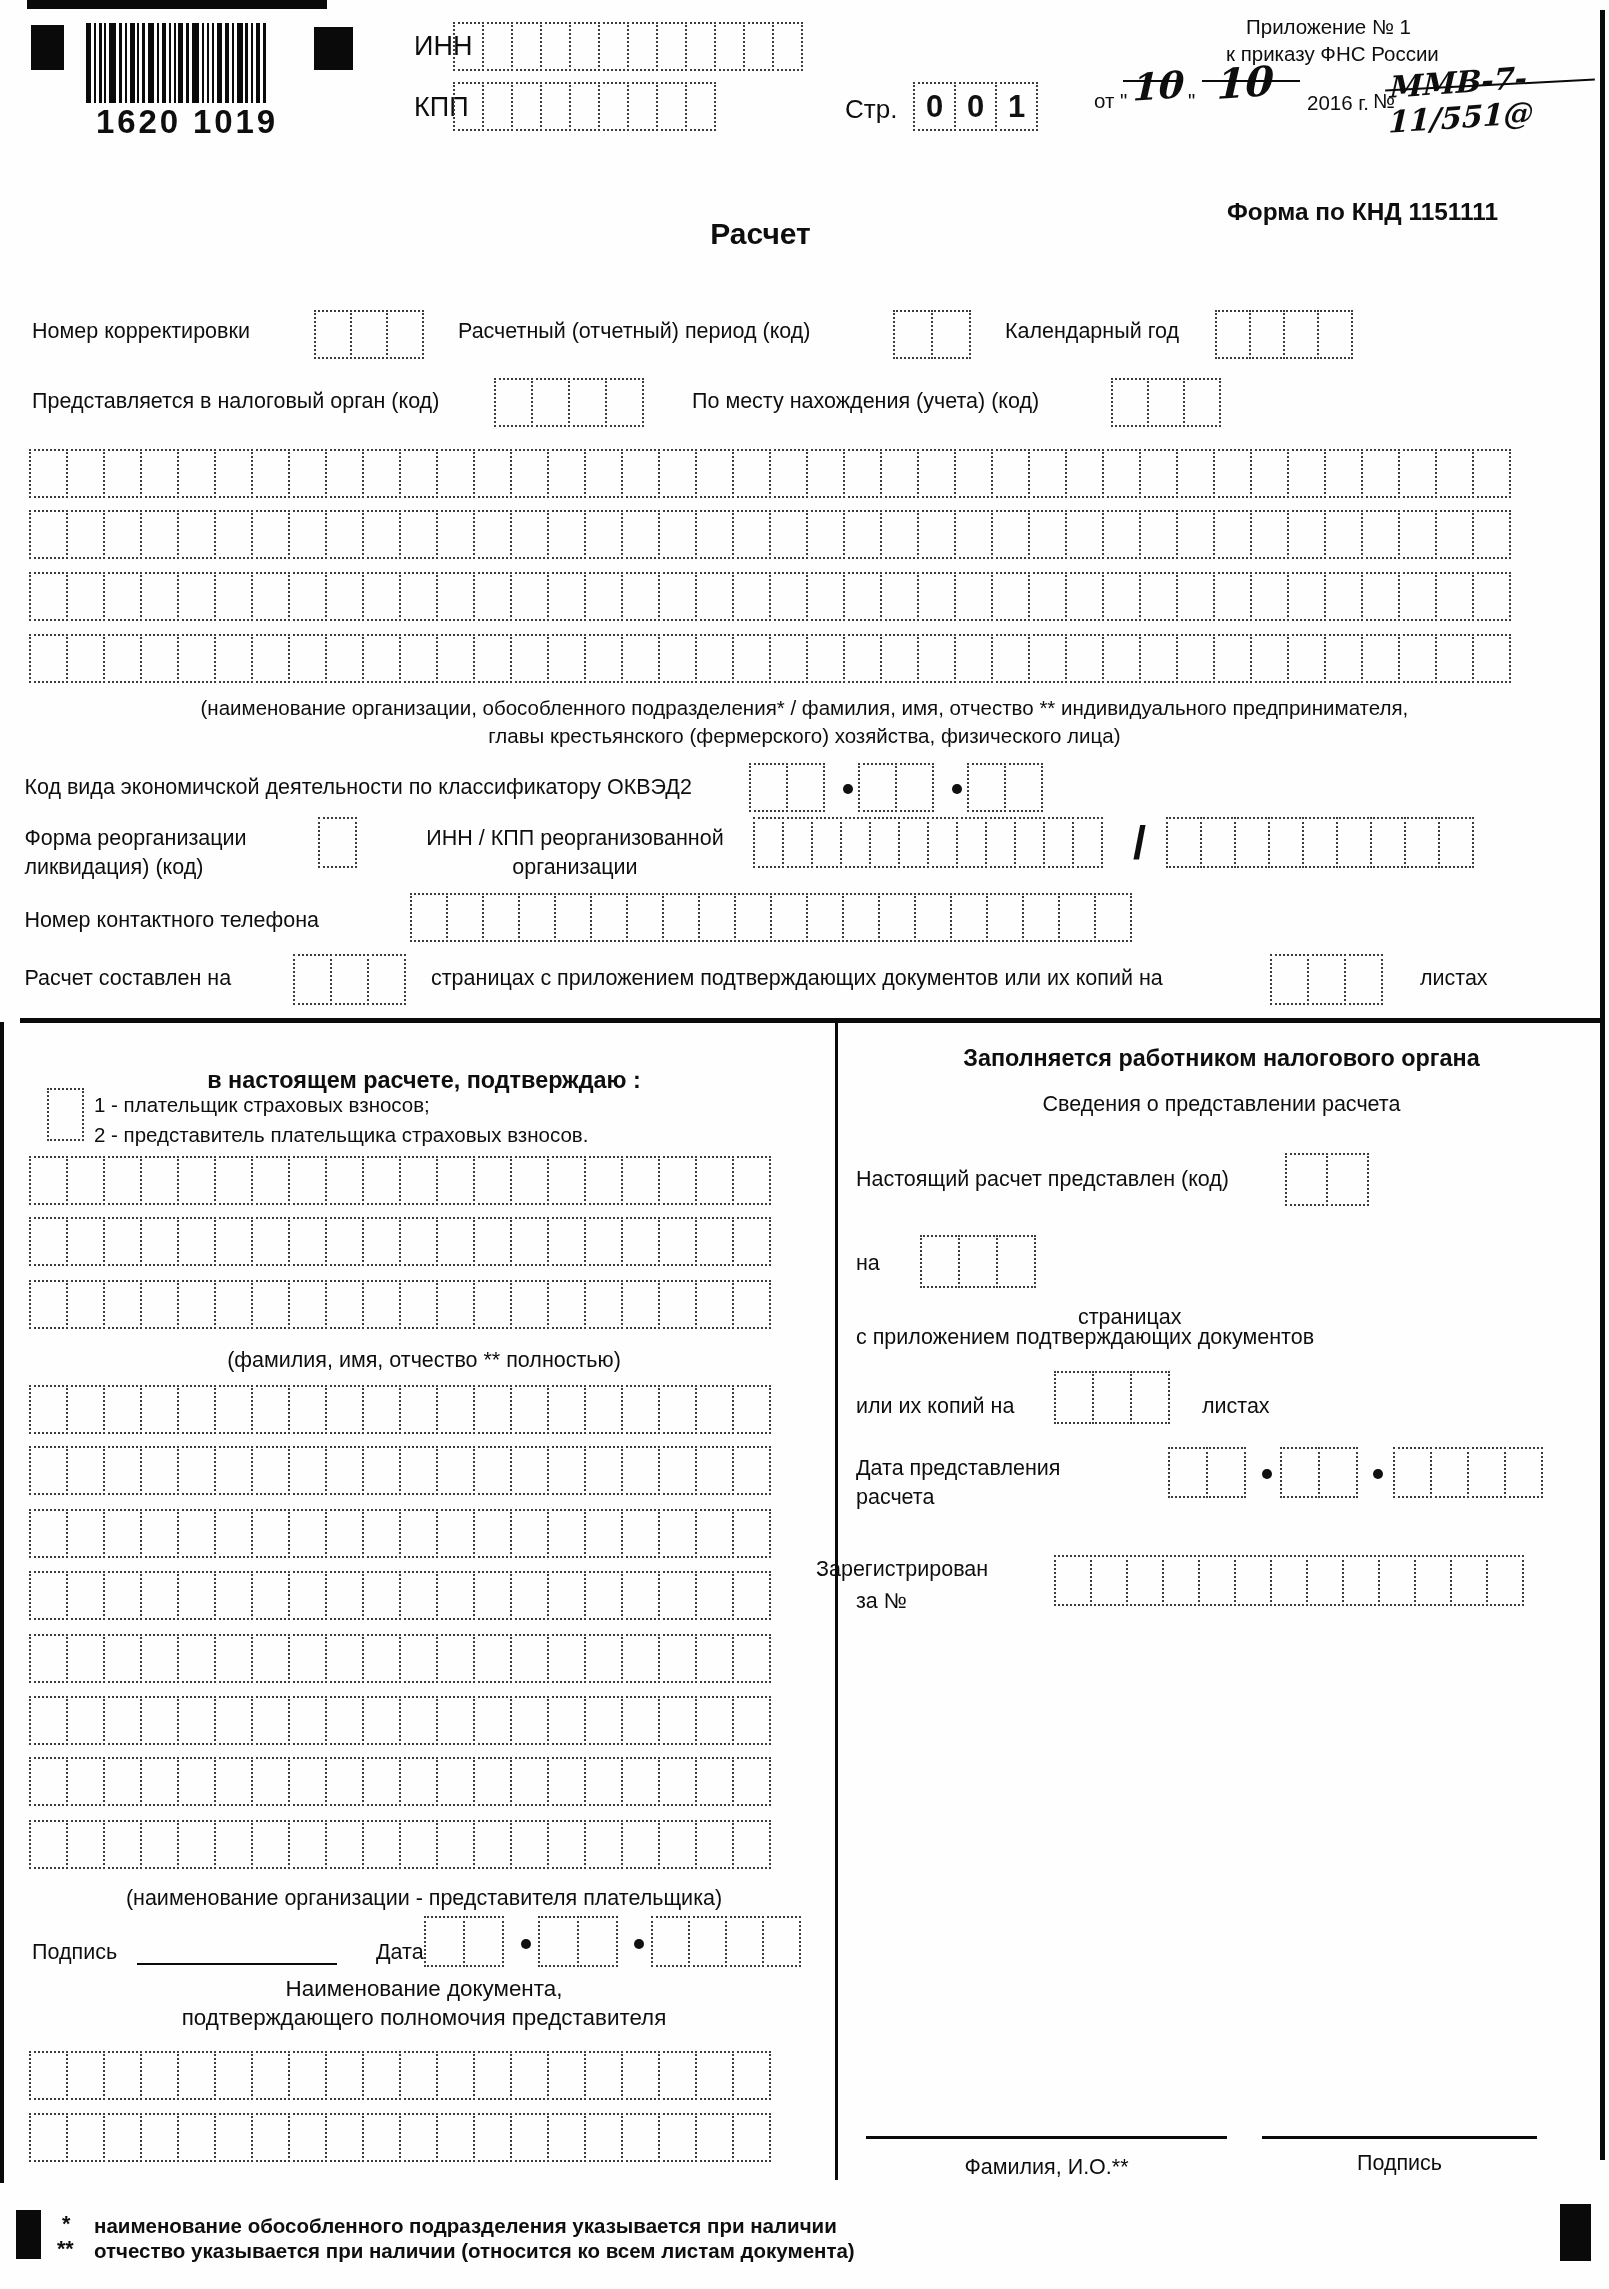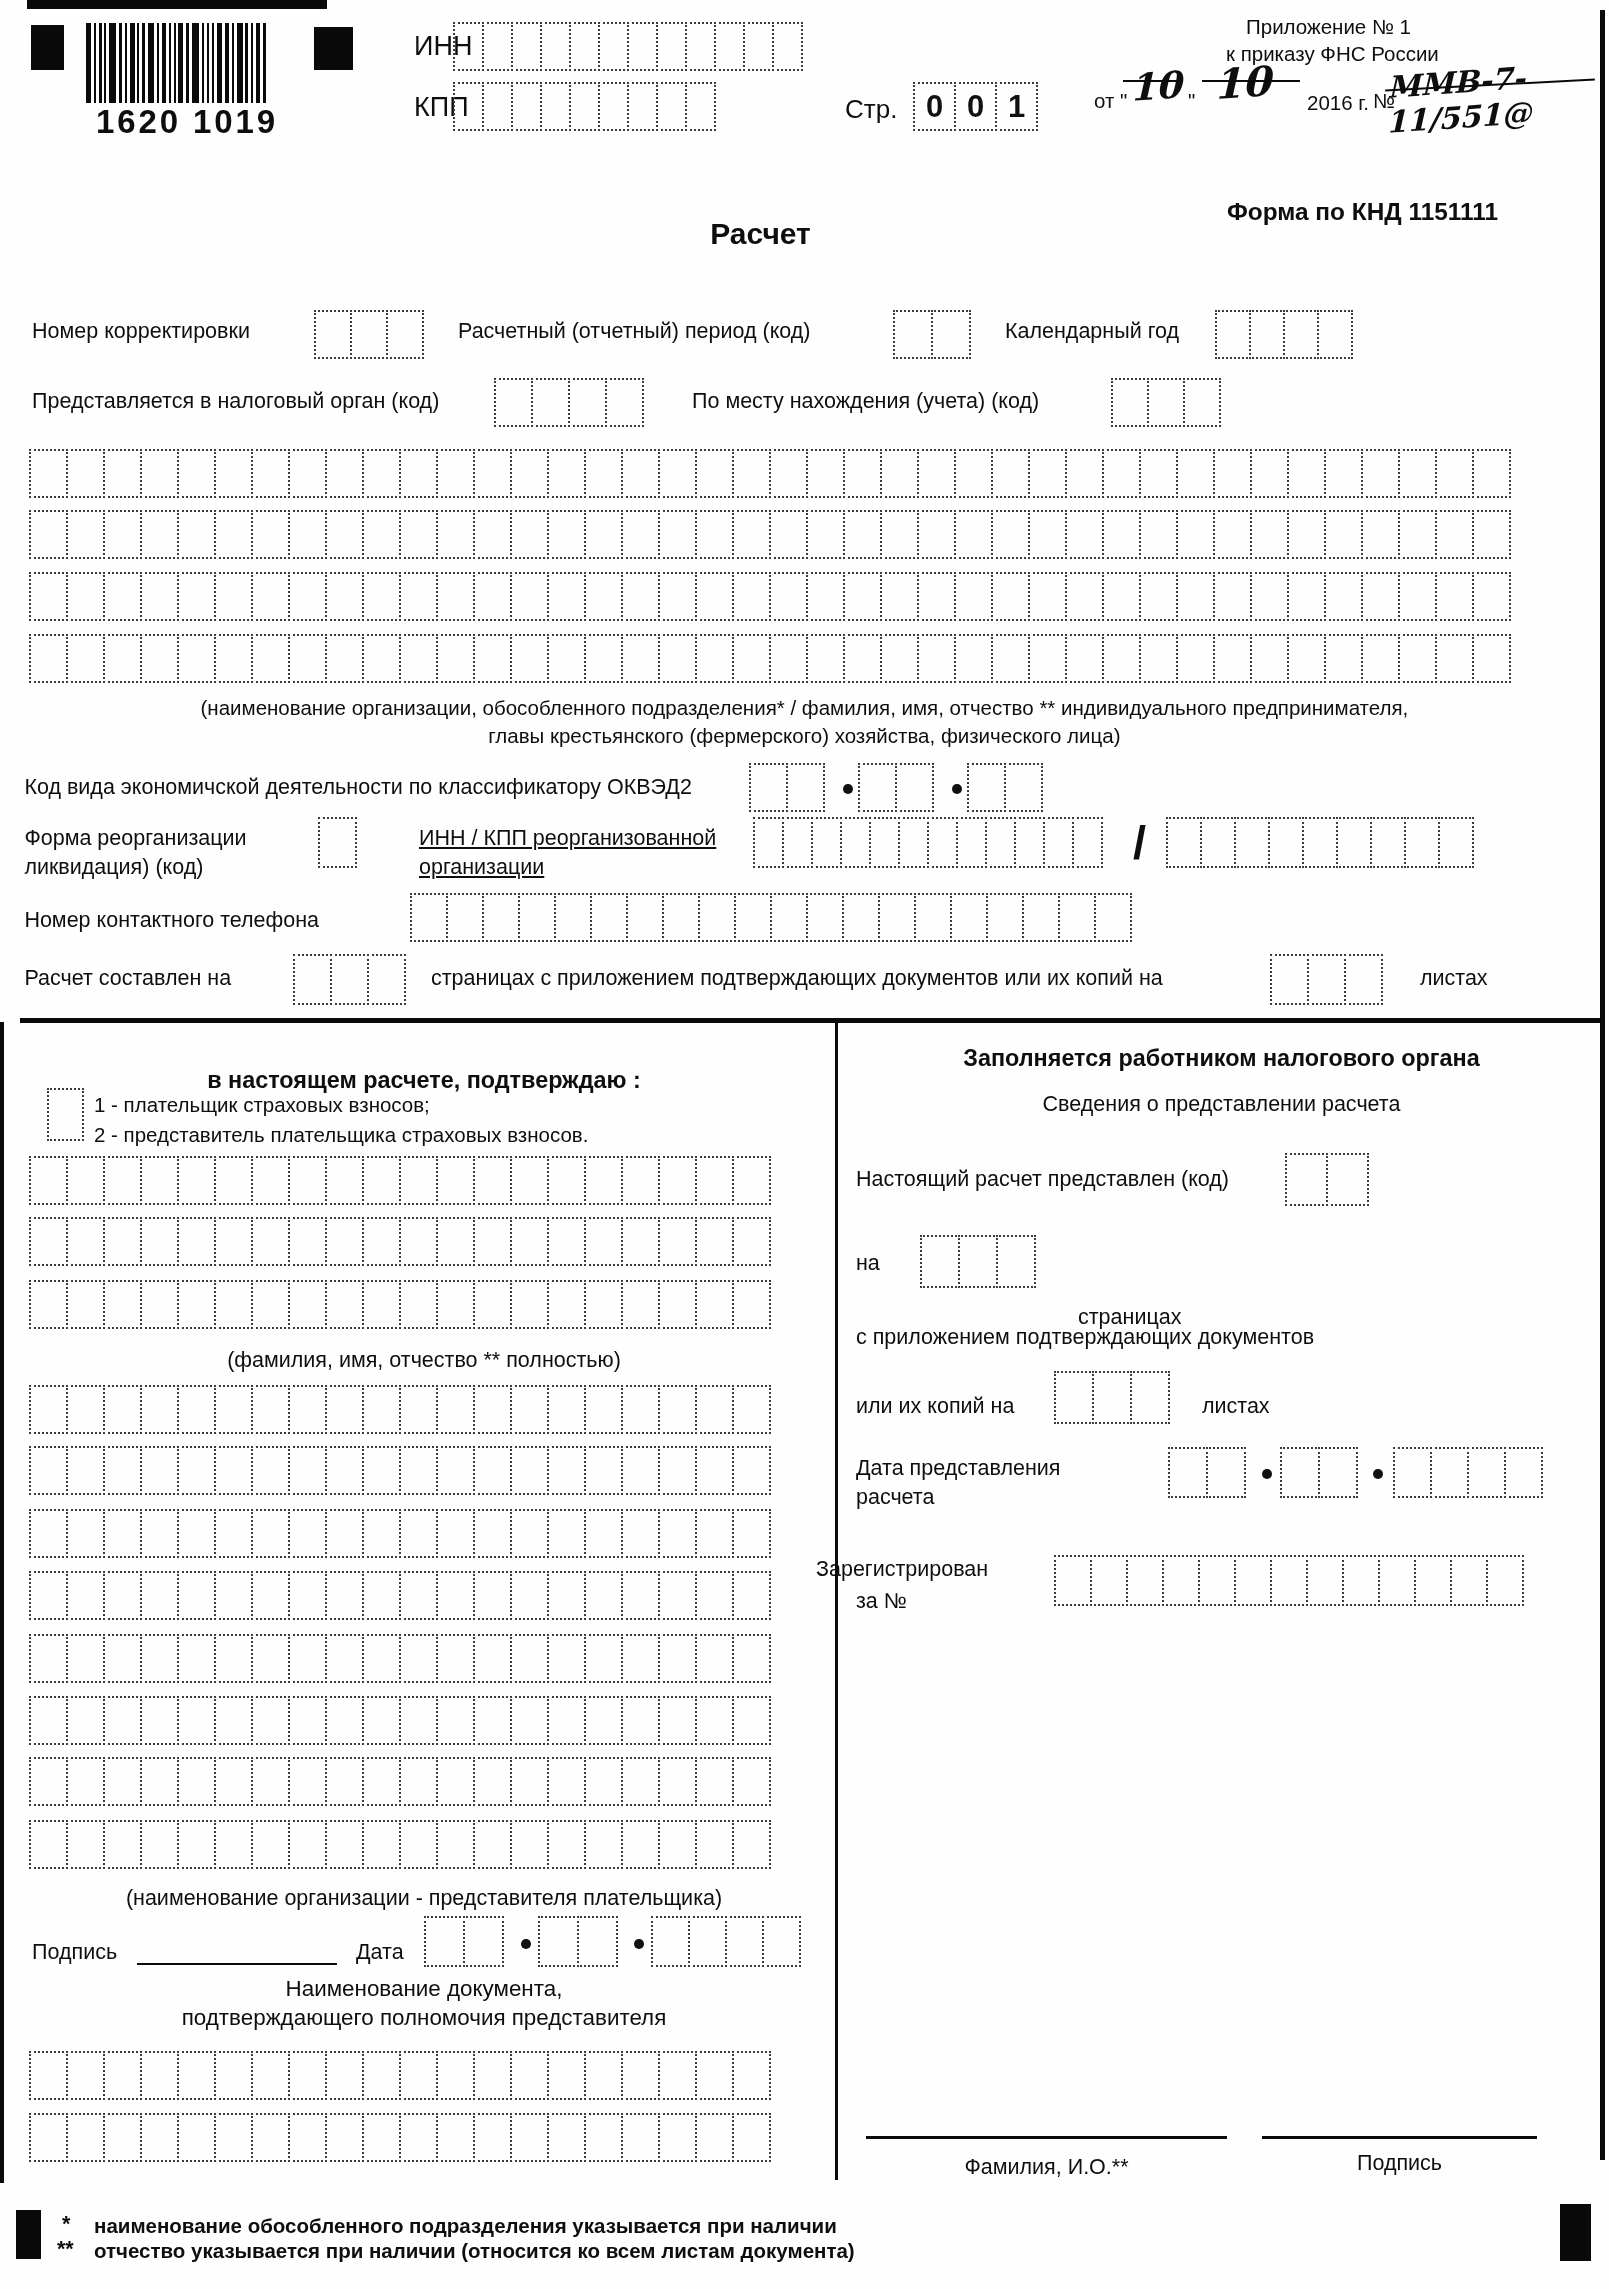--- a/index.html
+++ b/index.html
@@ -5,21 +5,21 @@
   html,body{margin:0;padding:0;background:#9a9a9a;}
   #page{
     position:relative;width:1609px;height:2290px;background:#fefefe;
     font-family:"Liberation Sans",sans-serif;color:#0e0e0e;overflow:hidden;
   }
   .abs{position:absolute;}
   .lbl{font-size:21.5px;line-height:1.25;white-space:nowrap;}
   .lbl-sm{font-size:20.5px;line-height:1.25;white-space:nowrap;}
   .bold{font-weight:bold;}
   .center{text-align:center;}
-  .right{text-align:left;text-decoration:underline;}
+  .right{text-align:center;}
   .cap{font-size:20.5px;white-space:nowrap;}
   .cells{display:flex;}
   .cells .cell{
     flex:none;width:var(--cw,37px);height:var(--ch,49px);
     border:2px dotted #3c3c3c;box-sizing:border-box;margin-left:-2px;
     display:flex;align-items:center;justify-content:center;
     font-size:31px;font-weight:bold;color:#111;
   }
   .cells .cell:first-child{margin-left:0;}
   .sepdot{position:absolute;width:9.8px;height:9.8px;background:#111;border-radius:50%;}
@@ -675,21 +675,21 @@
       <span class="cell"></span>
       <span class="cell"></span>
       <span class="cell"></span>
       <span class="cell"></span>
       <span class="cell"></span>
     </div>
   <div class="abs cap center" style="left:29px;top:1886px;width:790px;font-size:21.5px;">(наименование организации - представителя плательщика)</div>
 
   <div class="abs lbl" style="left:32px;top:1939px;">Подпись</div>
   <div class="sigline" style="left:137px;top:1934px;width:200px;height:29px;"></div>
-  <div class="abs lbl" style="left:356px;top:1939px;text-align:center;">Дата</div>
+  <div class="abs lbl" style="left:376px;top:1939px;text-align:center;">Дата</div>
   <div class="cells abs" style="left:424px;top:1916px;--cw:41px;--ch:51px;">
       <span class="cell"></span>
       <span class="cell"></span>
     </div>
   <div class="sepdot" style="left:521px;top:1939px;"></div>
   <div class="cells abs" style="left:538px;top:1916px;--cw:41px;--ch:51px;">
       <span class="cell"></span>
       <span class="cell"></span>
     </div>
   <div class="sepdot" style="left:634px;top:1939px;"></div>

